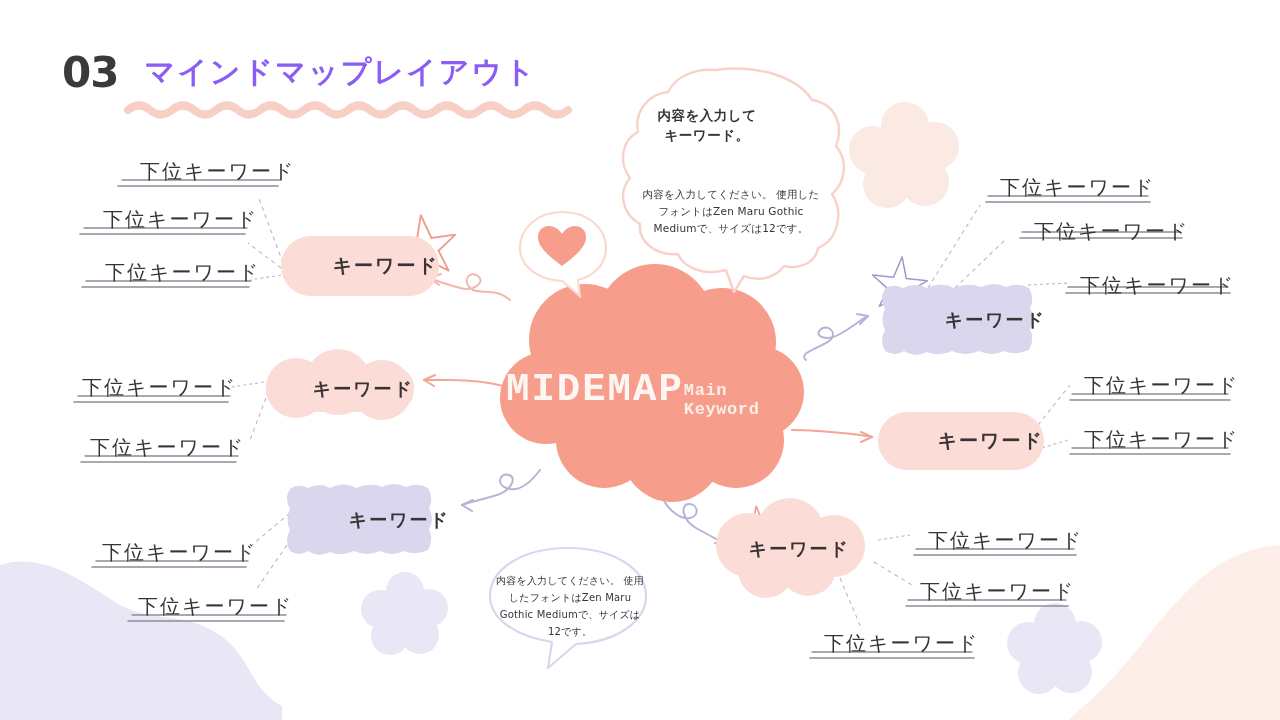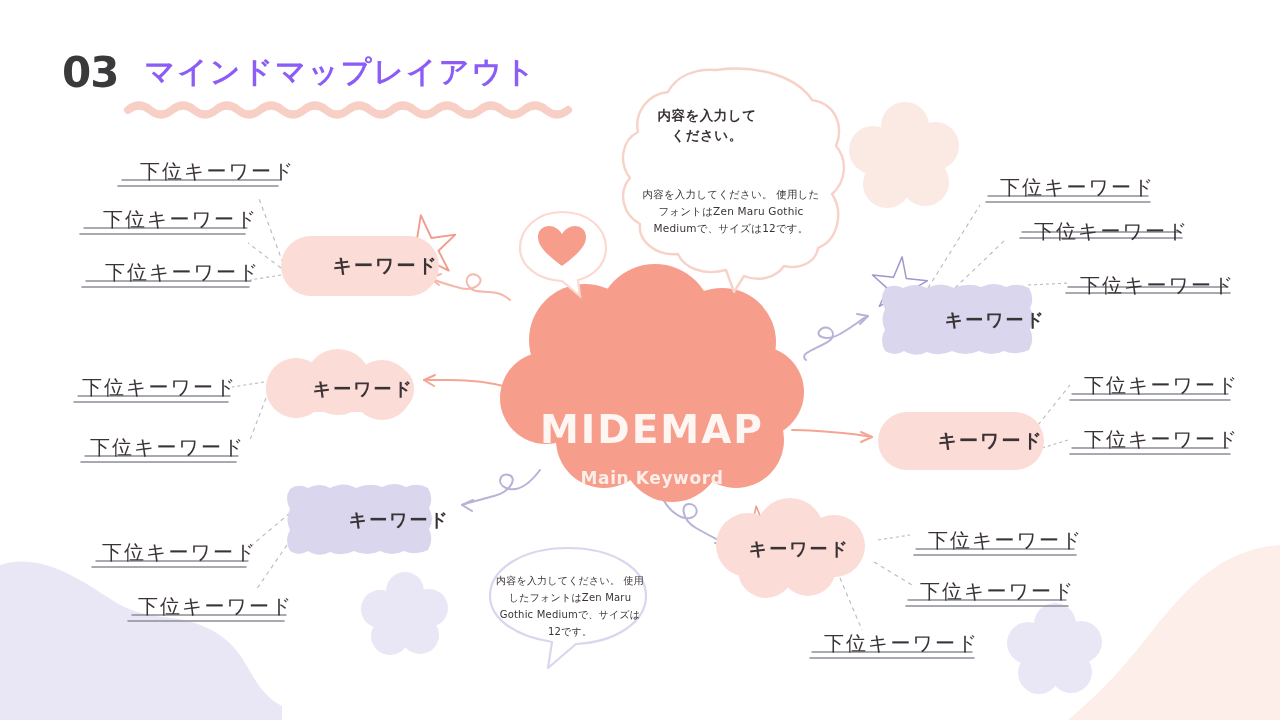--- a/index.html
+++ b/index.html
@@ -43,22 +43,22 @@
     white-space: nowrap;
   }
   .node-label { position: relative; z-index: 3; }
 
   
   #center-cloud {
     position: absolute;
     left: 506px; top: 292px;
     width: 292px; height: 196px;
     z-index: 4;
-    display: flex; flex-direction: column;
-    align-items: center; justify-content: flex-end;
+    display: flex; flex-direction: row;
+    align-items: center; justify-content: flex-start; font-family: Liberation Mono, monospace;
   }
   #center-title {
     position: relative; z-index: 3;
     color: #fdf6f2; font-size: 39px; font-weight: 700;
     letter-spacing: 2px; line-height: 1;
   }
   #center-subtitle {
     position: relative; z-index: 3;
     color: #fdeee8; font-size: 17px; font-weight: 600;
     letter-spacing: 0.6px; margin-top: 19px;
@@ -380,18 +380,18 @@
 
   <div class="subkw" style="left:1084px; top:372px;">下位キーワード</div>
   <div class="subkw" style="left:1084px; top:426px;">下位キーワード</div>
 
   <div class="subkw" style="left:928px; top:527px;">下位キーワード</div>
   <div class="subkw" style="left:920px; top:578px;">下位キーワード</div>
   <div class="subkw" style="left:824px; top:630px;">下位キーワード</div>
 
   <div class="bubble-text" id="bubble-top-head">
     <div>内容を入力して</div>
-    <div>ください。</div>
+    <div>キーワード。</div>
   </div>
   <div class="bubble-text" id="bubble-top-body">内容を入力してください。 使用したフォントはZen Maru Gothic Mediumで、サイズは12です。</div>
   <div class="bubble-text" id="bubble-bottom-body">内容を入力してください。 使用したフォントはZen Maru Gothic Mediumで、サイズは12です。</div>
 
 </div>
 
 </body></html>

